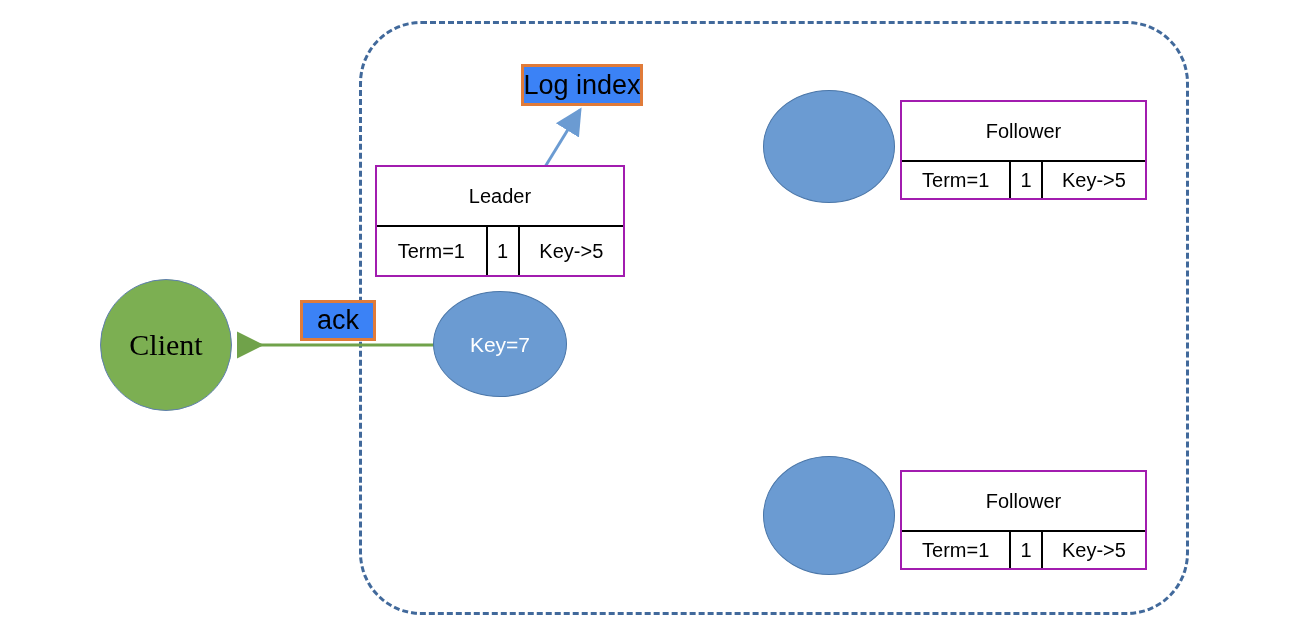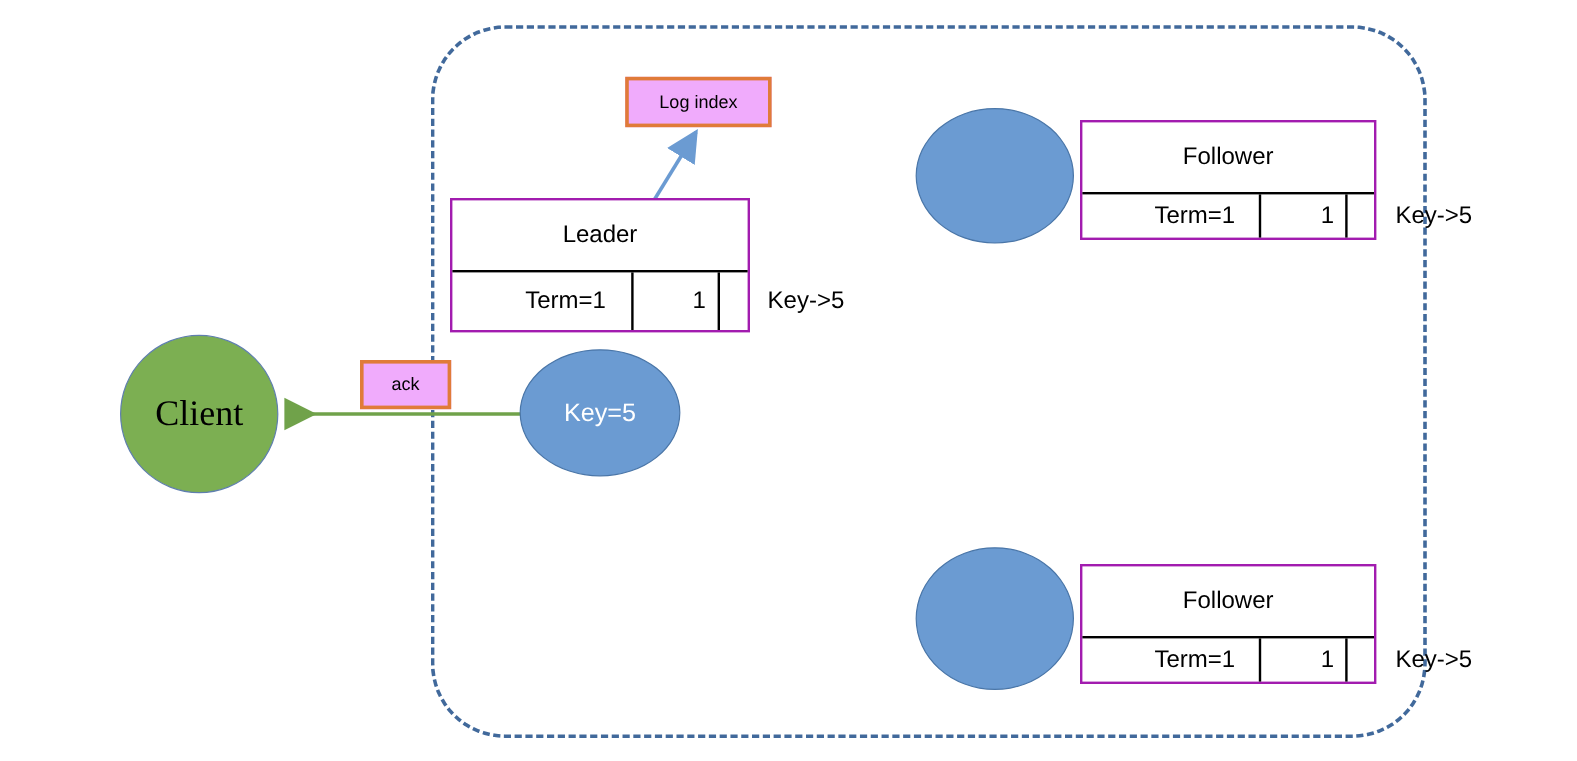--- a/index.html
+++ b/index.html
@@ -83,36 +83,35 @@
     box-sizing: border-box;
   }
   .nt-cell {
     display: flex;
     align-items: center;
     justify-content: center;
     box-sizing: border-box;
     font-size: 20px;
     color: #000000;
     white-space: nowrap;
-    margin-left: 40px;
   }
   .nt-cell.term   { flex: 0 0 45%; border-right: 2px solid #000000; }
   .nt-cell.index  { flex: 0 0 13%; border-right: 2px solid #000000; }
   .nt-cell.value  { flex: 1 1 auto; }
 
   
   .callout-box {
     position: absolute;
     box-sizing: border-box;
     border: 3px solid #E07B39;
-    background: #f0abfc;
+    background: #3b82f6;
     display: flex;
     align-items: center;
     justify-content: center;
-    font-size: 15px;
+    font-size: 27px;
     color: #000000;
     white-space: nowrap;
   }
 
   
   .cluster-boundary {
     position: absolute;
     box-sizing: border-box;
     border: 3px dashed #41699B;
     border-radius: 62px;
@@ -139,21 +138,21 @@
     <line x1="434" y1="345" x2="240" y2="345" stroke="#70A24A" stroke-width="3" marker-end="url(#arrow-green)"></line>
 
     <line x1="500" y1="240" x2="580" y2="110" stroke="#6B9BD2" stroke-width="3" marker-end="url(#arrow-blue)"></line>
   </svg>
 
   <div class="node-circle green" style="left:100px; top:279px; width:132px; height:132px;font-family:Liberation Serif, serif;">
     <span class="circle-label">Client</span>
   </div>
 
   <div class="node-circle blue" style="left:433px; top:291px; width:134px; height:106px;">
-    <span class="circle-label light">Key=5</span>
+    <span class="circle-label light">Key=7</span>
   </div>
 
   <div class="node-table" style="left:375px; top:165px; width:250px; height:112px;">
     <div class="nt-header" style="height:60px;">Leader</div>
     <div class="nt-row">
       <div class="nt-cell term">Term=1</div>
       <div class="nt-cell index">1</div>
       <div class="nt-cell value">Key-&gt;5</div>
     </div>
   </div>

